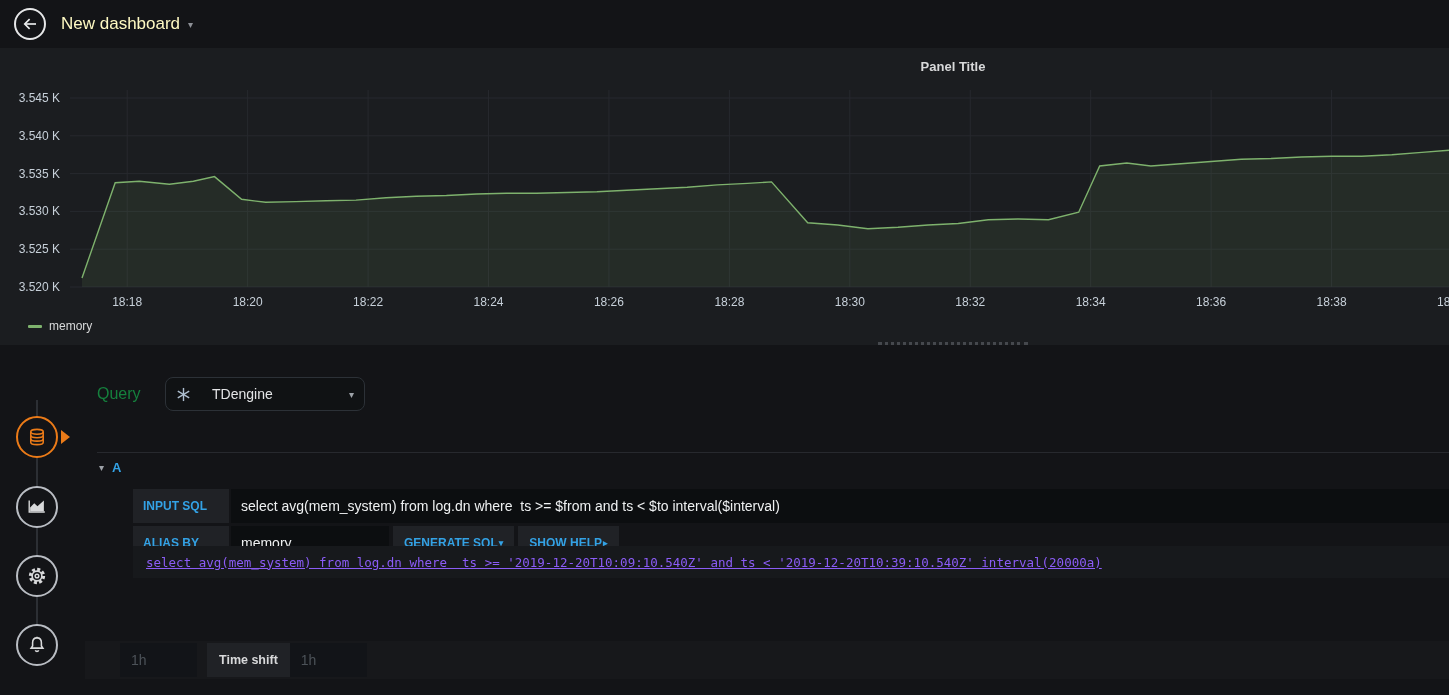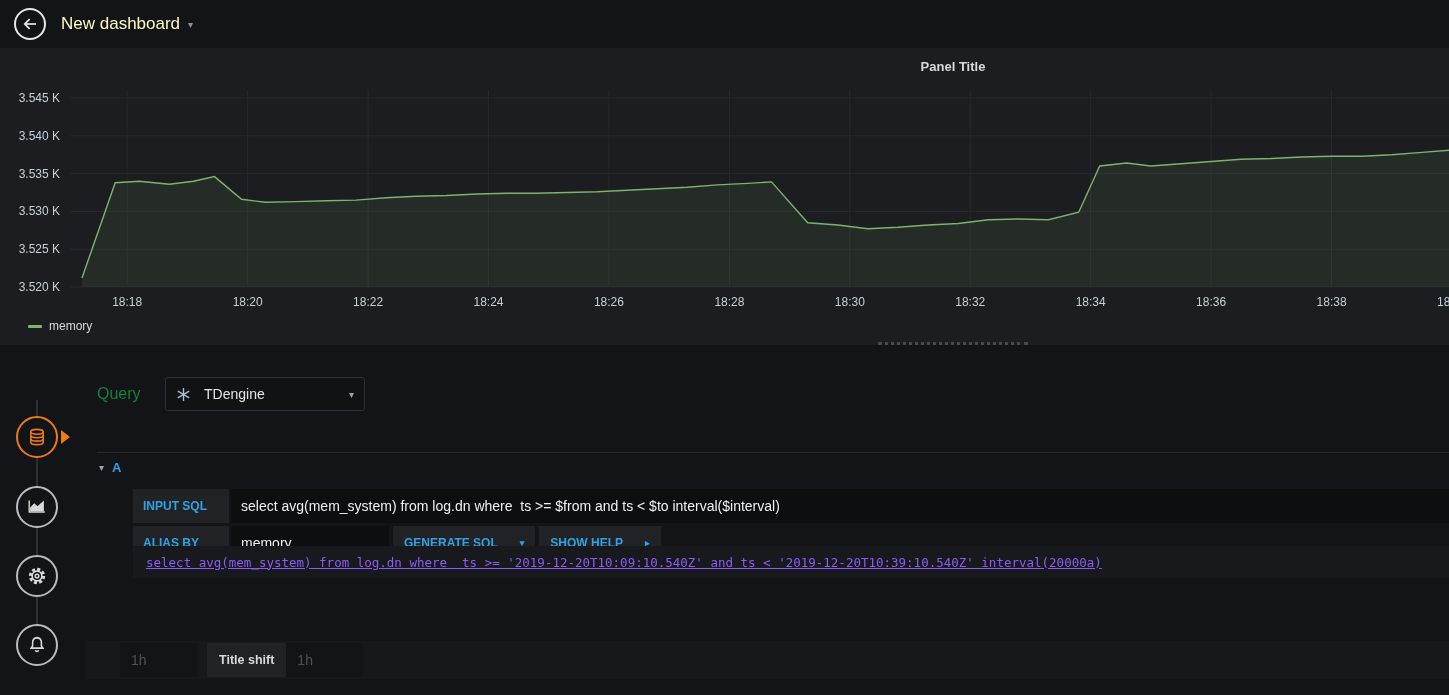--- a/index.html
+++ b/index.html
@@ -34,43 +34,43 @@
     justify-content:center; cursor:pointer; }
   .tab.active { border-color:#eb7b18; }
   .tab-queries { top:416px; } .tab-viz { top:486px; } .tab-general { top:555px; } .tab-alert { top:624px; }
   .tab-pointer { position:absolute; left:61px; top:430px; width:0; height:0;
     border-top:7px solid transparent; border-bottom:7px solid transparent;
     border-left:9px solid #eb7b18; }
 
   
   .q-title { position:absolute; left:97px; top:385px; font-size:16px; font-weight:500; color:#15803d; }
   .ds-picker { position:absolute; left:165px; top:377px; width:200px; height:34px;
-    background:#101214; border:1px solid #2c3137; border-radius:3px;
-    display:flex; align-items:center; padding:2px 10px; gap:13px; cursor:pointer; }
+    background:#101214; border:1px solid #2c3137; border-radius:8px;
+    display:flex; align-items:center; padding:2px 10px; gap:21px; cursor:pointer; }
   .ds-name { font-size:14px; color:#e3e4e6; flex:1; }
   .ds-caret { font-size:10px; color:#9da2a8; }
   .q-divider { position:absolute; left:97px; top:452px; width:1352px; height:1px; background:#27292e; }
   .ref-row { position:absolute; left:99px; top:460px; display:flex; align-items:center; gap:8px;
     cursor:pointer; }
   .ref-caret { font-size:10px; color:#9da2a8; }
   .ref-id { font-size:13px; font-weight:700; color:#33a2e5; }
 
   .row { position:absolute; left:133px; display:flex; align-items:stretch; }
   .row-input-sql { top:489px; width:1316px; }
   .row-alias { top:526px; }
   .form-label { background:#202226; height:34px; display:flex; align-items:center;
     padding:0 10px; font-size:12px; font-weight:700; margin-right:2px; flex:none; }
   .lbl-fixed { width:96px; }
   .blue { color:#33a2e5; }
   input { outline:none; }
   .sql-input { flex:1; background:#0c0e10; border:none; color:#eef0f1; font-size:14px;
     height:34px; padding:0 10px; font-family:"Liberation Sans", sans-serif; }
   .alias-input { width:158px; background:#0c0e10; border:none; color:#eef0f1; font-size:14px;
     height:34px; padding:0 10px; margin-right:4px; font-family:"Liberation Sans", sans-serif; }
-  .btn-label { background:#202226; height:34px; display:flex; align-items:center; gap:22px;
+  .btn-label { background:#202226; height:34px; display:flex; align-items:center; gap:1px;
     padding:0 11px; font-size:12px; font-weight:700; color:#33a2e5; margin-right:4px;
     cursor:pointer; flex:none; }
   .btn-caret { font-size:9px; color:#33a2e5; }
 
   .gen-sql { position:absolute; left:133px; top:546px; width:1316px; height:32px;
     background:#17191c; display:flex; align-items:center; padding:0 13px;
     font-family:"DejaVu Sans Mono", monospace; font-size:12.5px; color:#8b5cf6; white-space:pre;text-decoration:underline; }
 
   .options-row { position:absolute; left:85px; top:641px; width:1364px; height:38px;
     background:#17181b; display:flex; align-items:center; padding-left:35px; }
@@ -218,17 +218,17 @@
       <span>SHOW HELP</span>
       <span class="btn-caret">▸</span>
     </div>
   </div>
 
   <div class="gen-sql">select avg(mem_system) from log.dn where  ts &gt;= '2019-12-20T10:09:10.540Z' and ts &lt; '2019-12-20T10:39:10.540Z' interval(20000a)</div>
 
   <div class="options-row">
     <input class="opt-input" type="text" placeholder="1h" style="">
     <div class="opt-gap"></div>
-    <div class="opt-label">Title shift</div>
+    <div class="opt-label">Time shift</div>
     <input class="opt-input" type="text" placeholder="1h" style="">
   </div>
 
 </div>
 
 </body></html>

